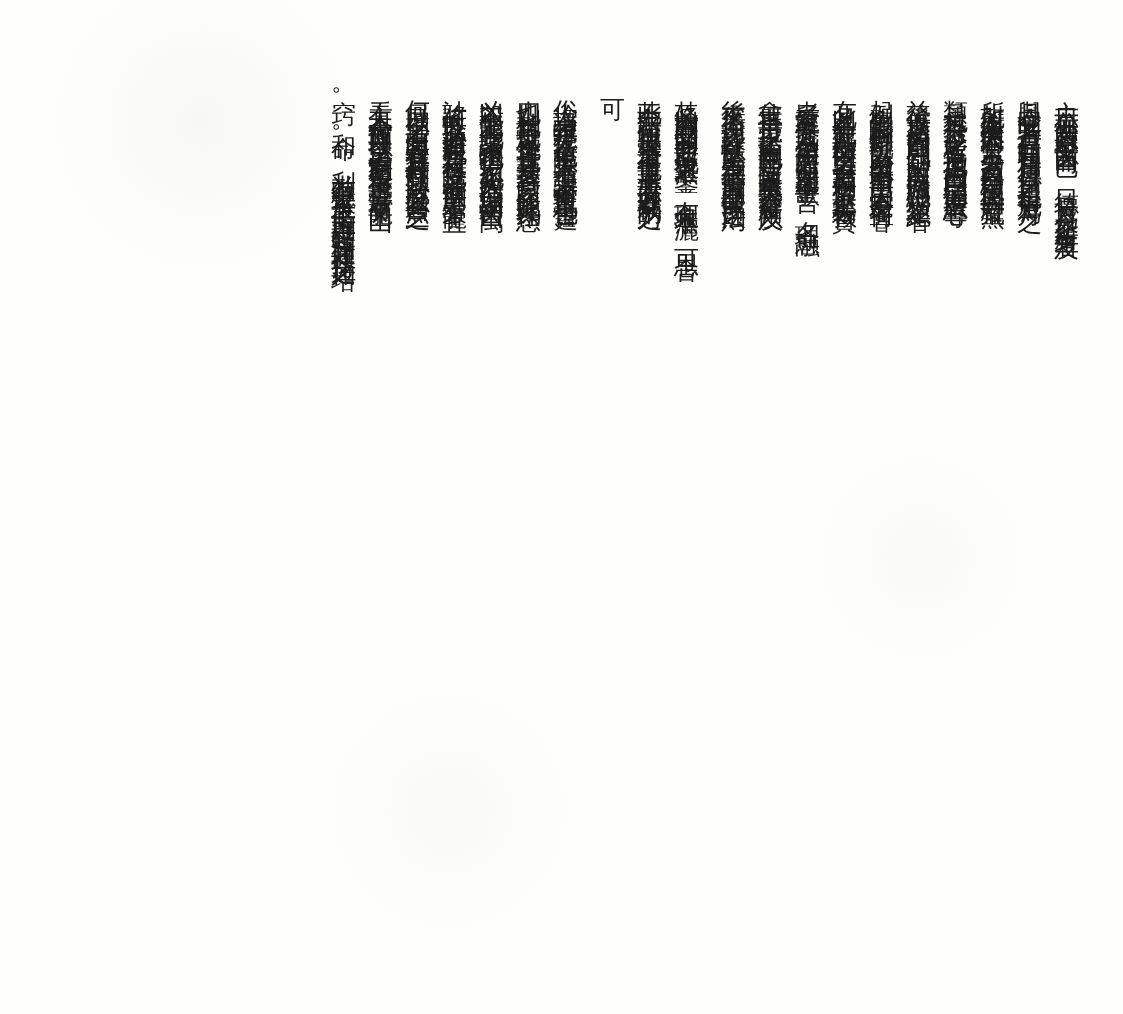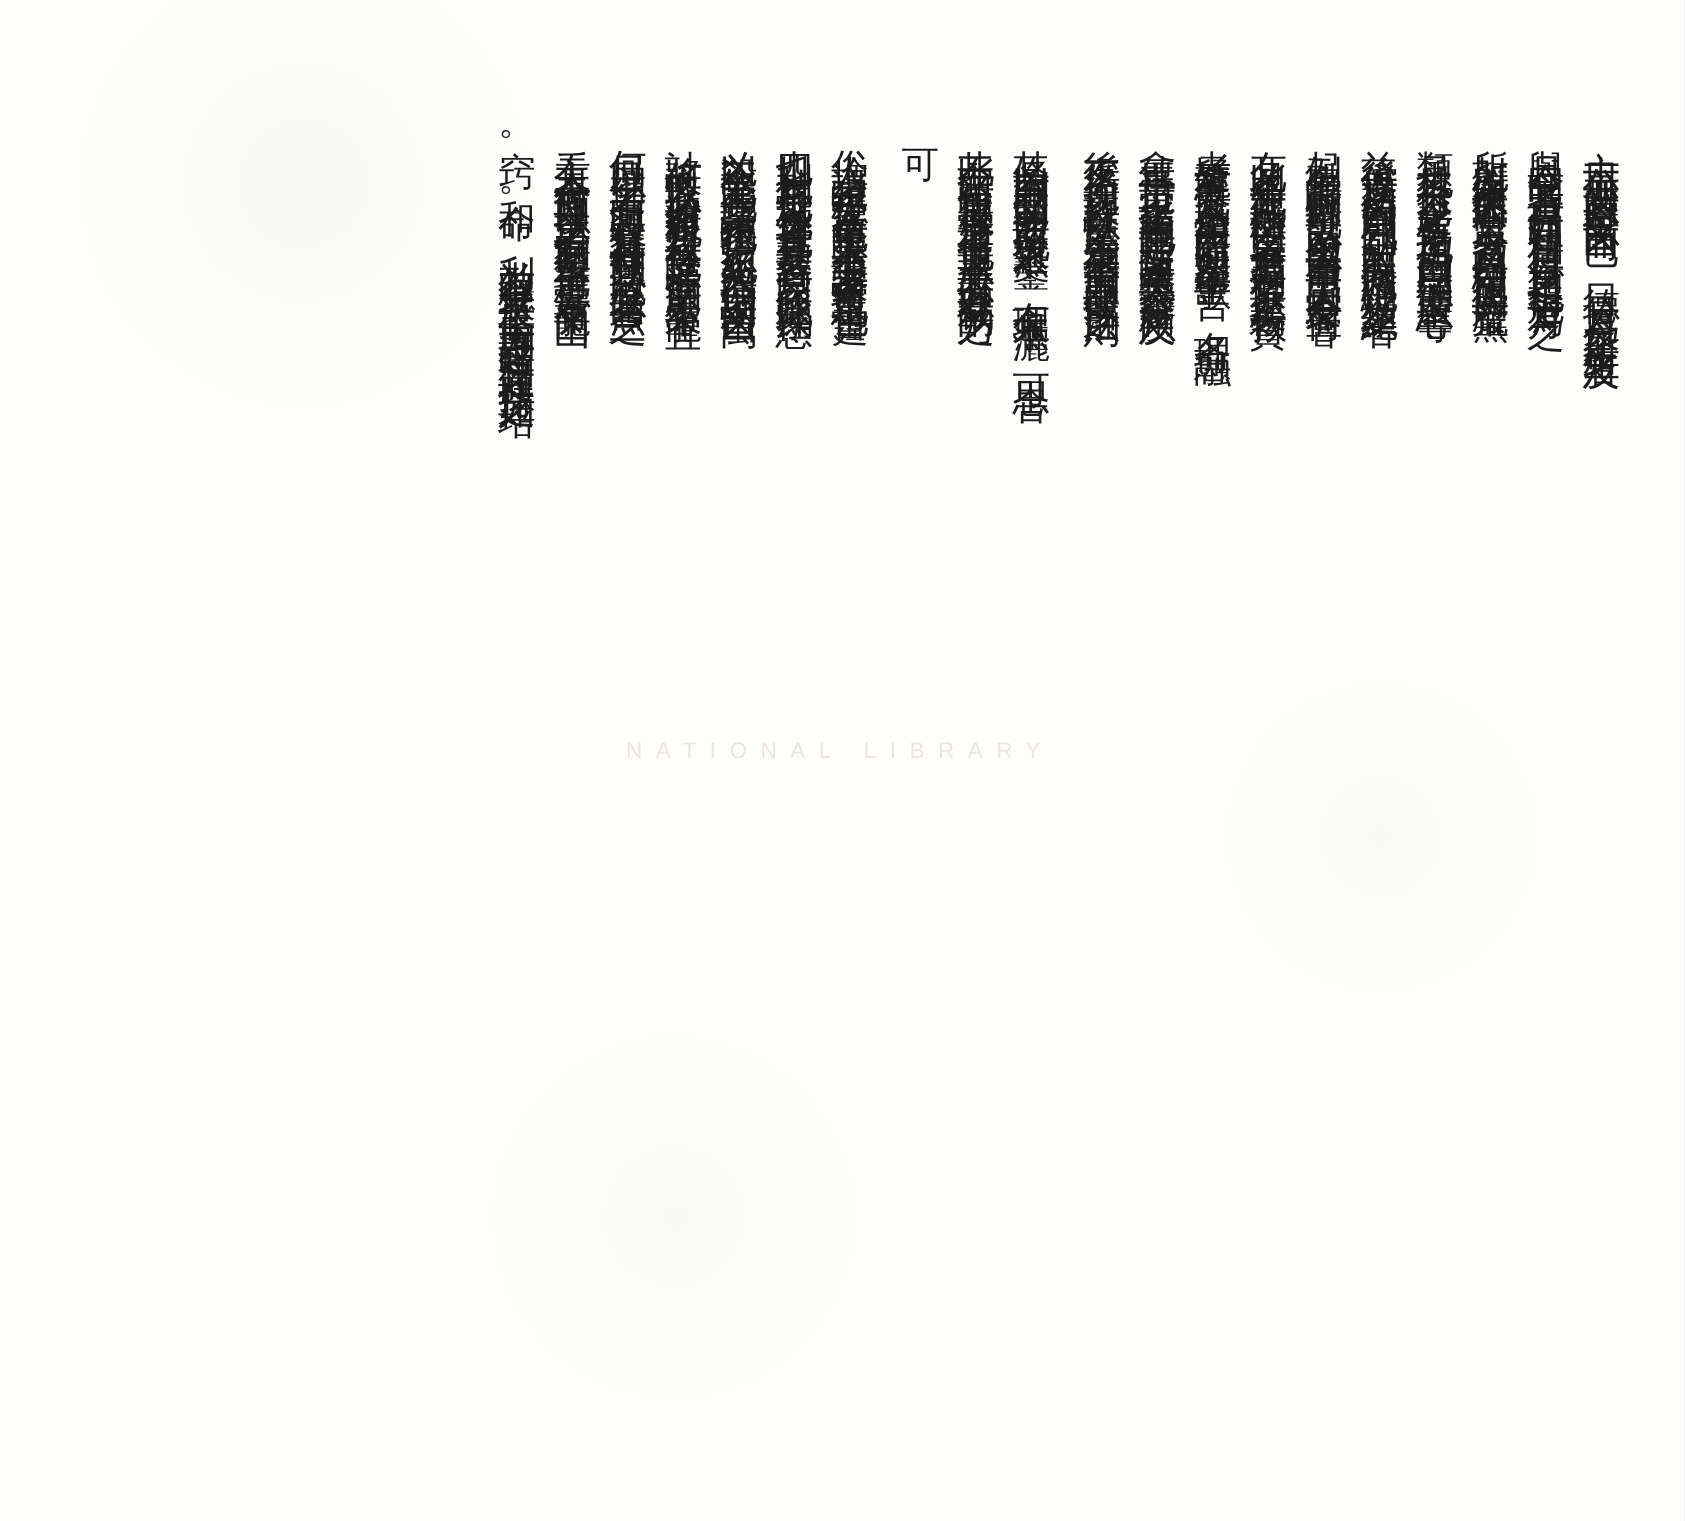--- a/index.html
+++ b/index.html
@@ -58,21 +58,20 @@
     opacity: 0.22;
     text-align: center;
     pointer-events: none;
   }
 </style>
 </head>
 <body>
 
 <div class="page">
 
-  <div class="watermark">NATIONAL LIBRARY</div>
 
   <div class="manuscript">
     <div class="col">六十日亦無吉凶聽月令以吉凶而已。日德扵月為月之所合所生者及</div>
     <div class="col">與月令同旺者乃真吉日如旺日相日月德日之類是也日尅干為月之</div>
     <div class="col">所尅所衝者及休囚而不當月令者乃真凶日如破日正傍四廢荒蕪</div>
     <div class="col">類是也其不從月令起者皆偽造也如偽吉日則曰滿德吉慶聖心等</div>
     <div class="col">益後償世之類偽凶日則曰死別卧尸凶敗天瘟滅門絶烟火之類紀者</div>
     <div class="col">起例毫無影响顛倒錯乱以吉為凶以凶為吉而已古人因実命名何甞</div>
     <div class="col">有此凶名乎先觀其極吉極凶之名再窮考其起例真假了然矣楊救貧</div>
     <div class="col">者疑龍經下卷已及造命體用之際而無如造命千金歌言〻名理愈融</div>

